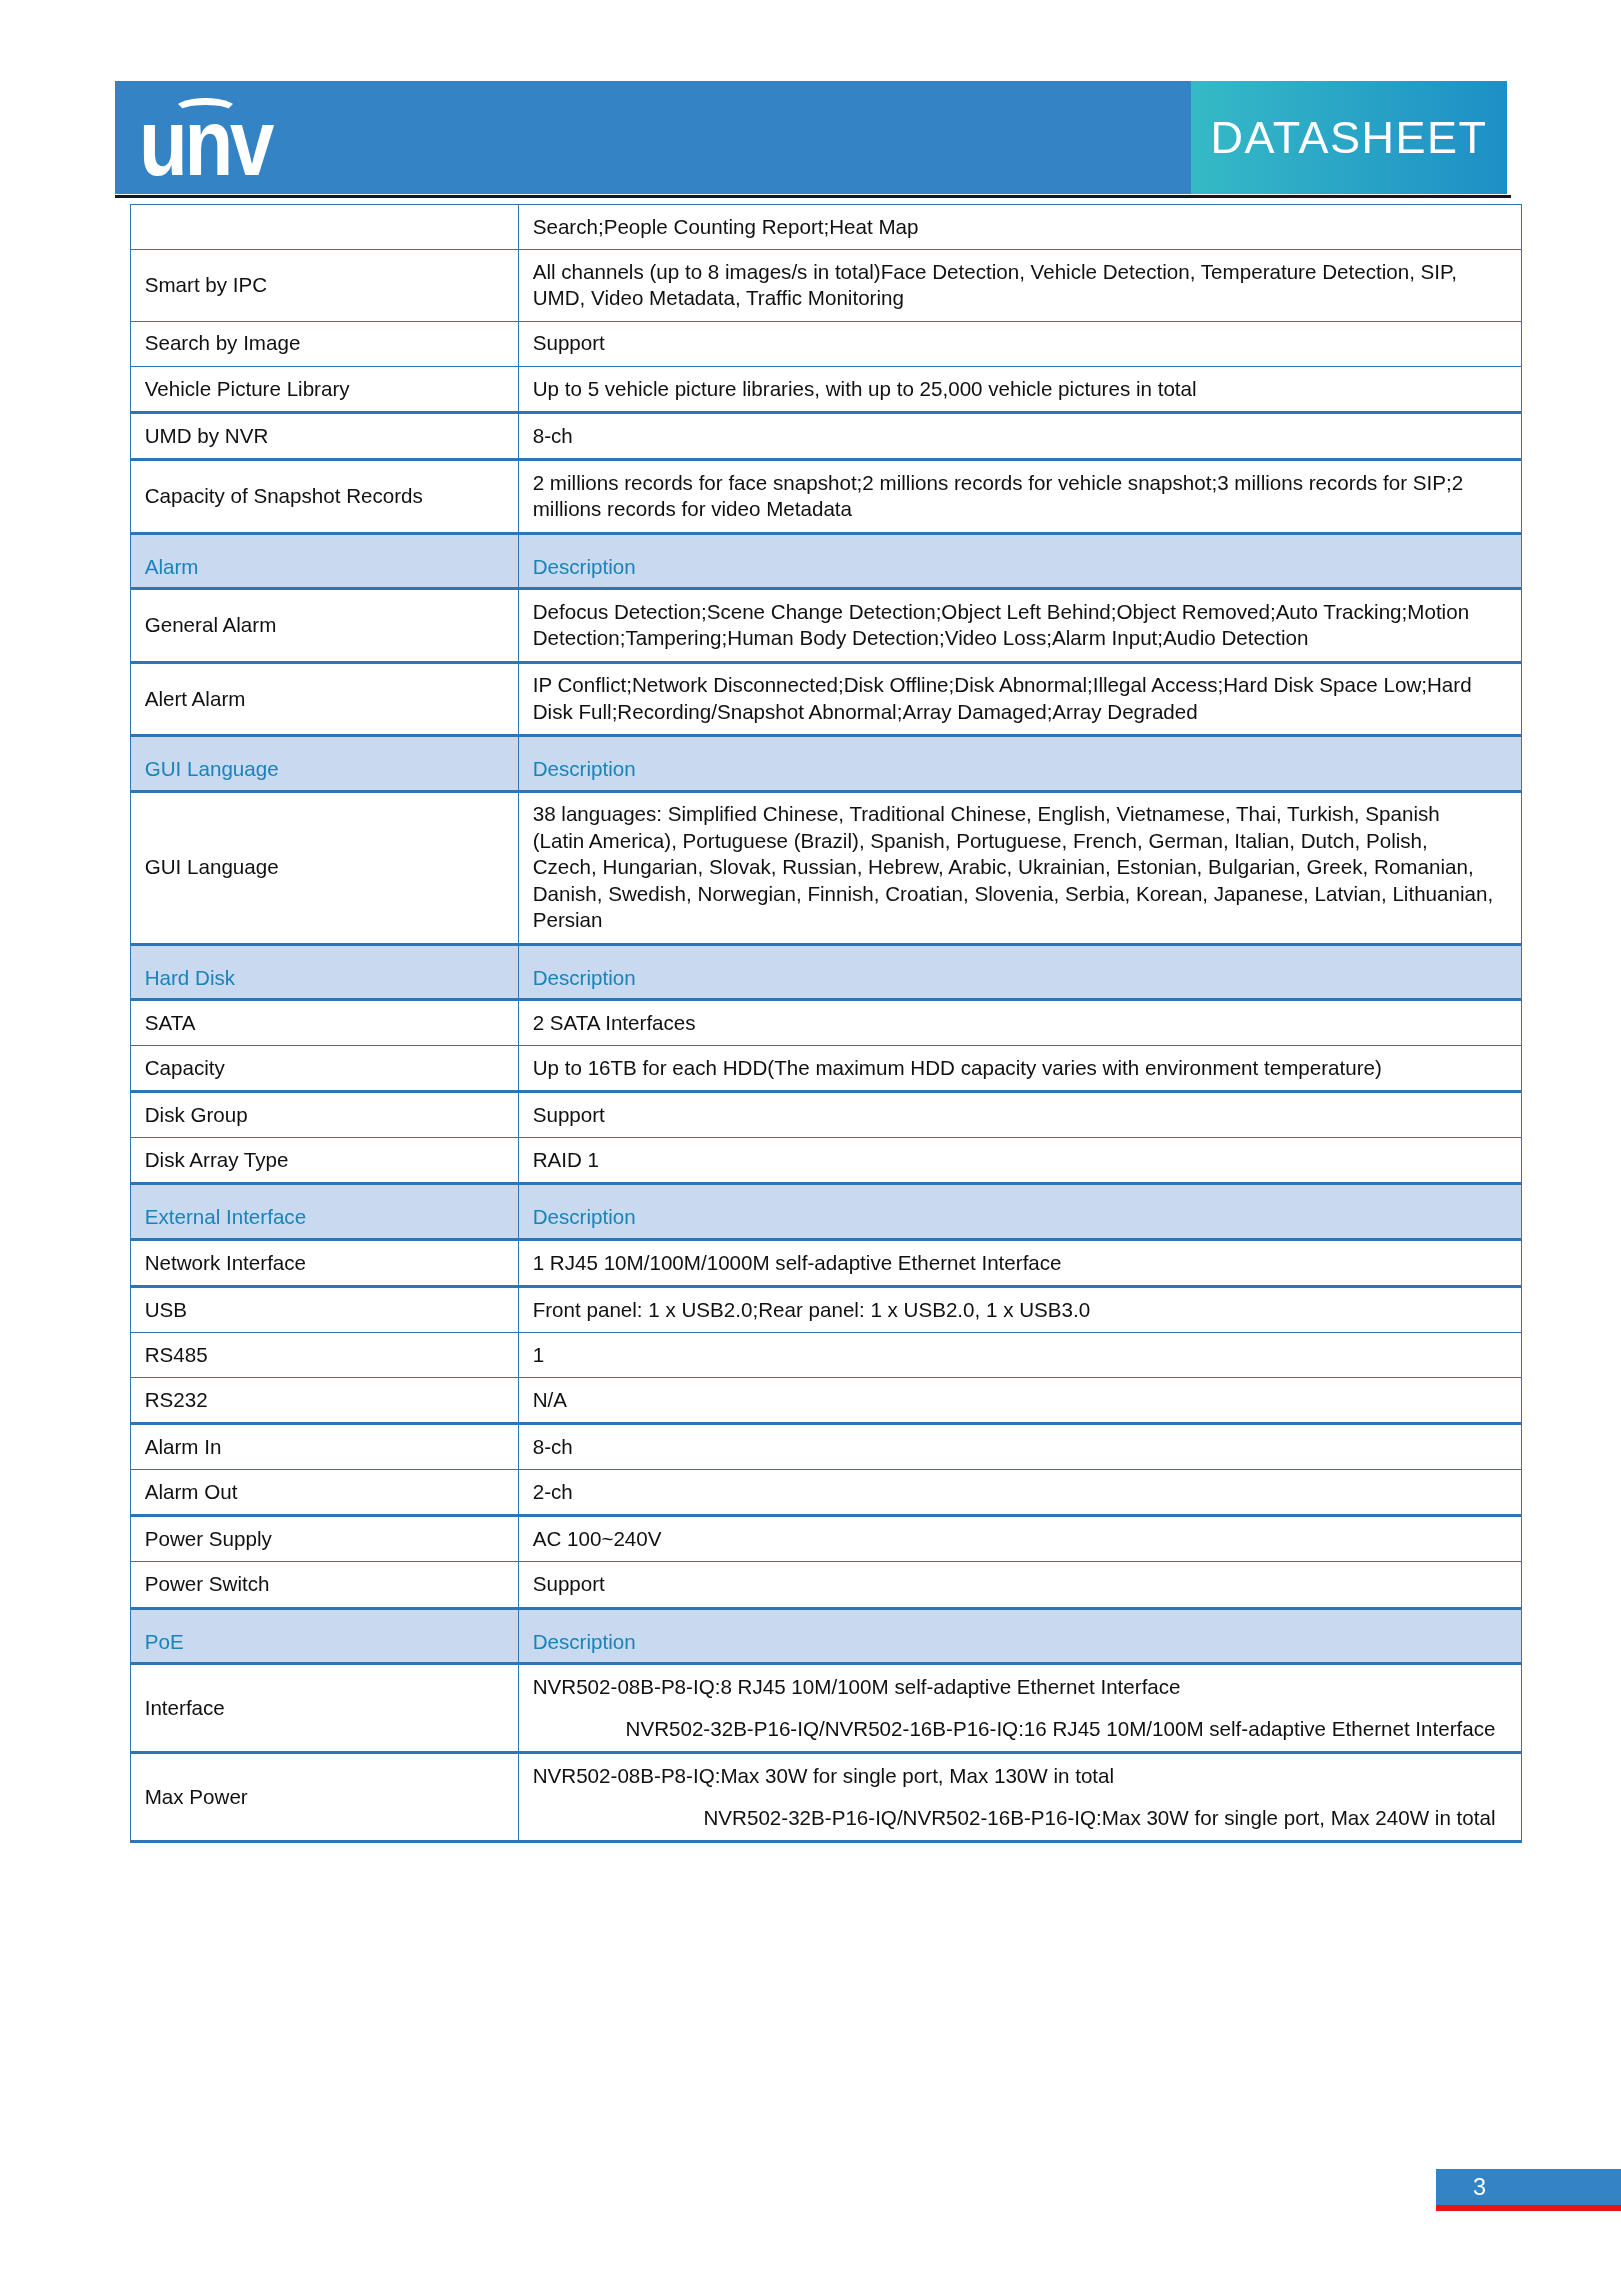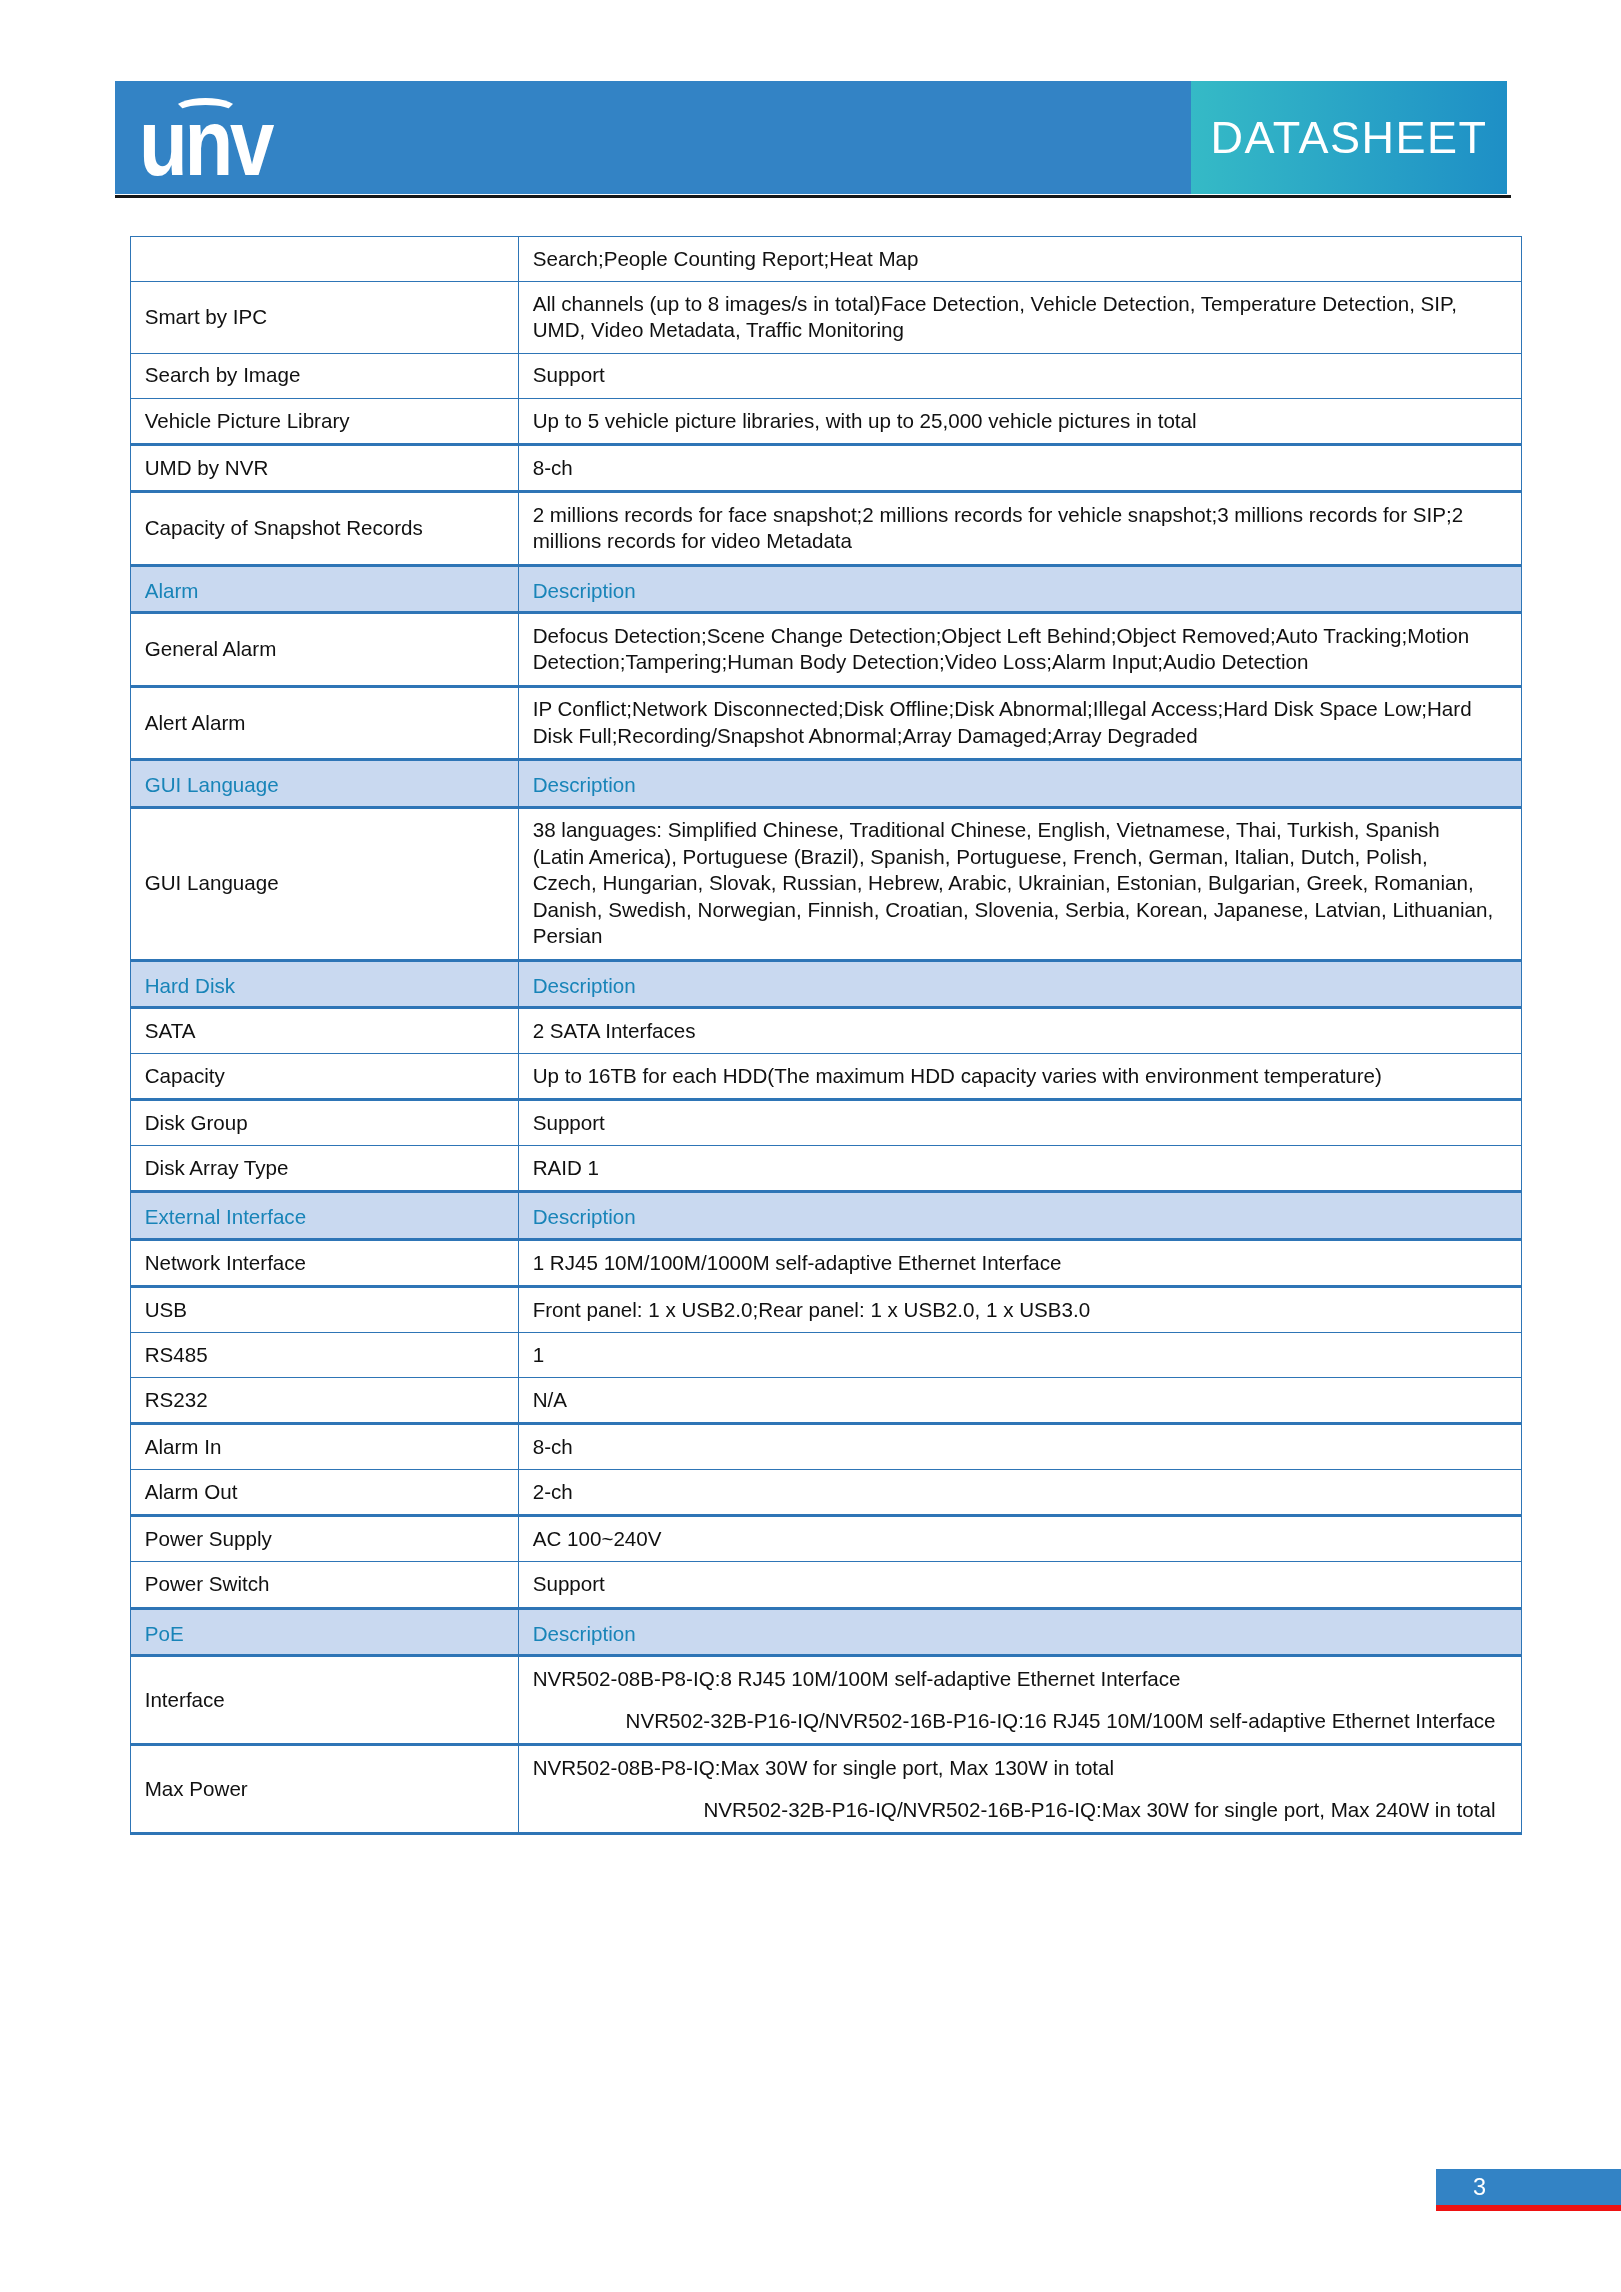--- a/index.html
+++ b/index.html
@@ -67,41 +67,40 @@
     background: var(--header-underline);
   }
 
   
   table.spec {
     position: absolute; left: 130px; top: 204px;
     width: 1392px;
     border-collapse: collapse;
     table-layout: fixed;
     border: 1.6px solid var(--table-border);
-    margin-top: 32px;
   }
   table.spec td {
     font-size: 20.6px;
     line-height: 26.5px;
     color: var(--body-text);
     vertical-align: middle;
     padding: 8.8px 25.5px 8.8px 13.7px;
     word-wrap: break-word;
   }
   td.col-label {
     width: 388px;
     border-right: 1.6px solid var(--table-border);
   }
   td.col-value { padding-left: 19.6px; }
   tr.spec-row { border-bottom: 1.6px solid var(--table-border); }
   tr.div-thick { border-bottom-width: 3.1px; }
   tr.section-row td {
     background: var(--section-row-bg);
     color: var(--section-row-text);
-    padding-top: 11px; padding-bottom: 6.9px;
+    padding-top: 19px; padding-bottom: 6.9px;
   }
   td p { margin: 0; }
   td p + p { margin-top: 15.7px; text-align: right; }
 
   
   .page-num-box {
     position: absolute; left: 1436px; top: 2169px;
     width: 185px; height: 36px;
     background: var(--footer-box);
     display: flex; align-items: center;

